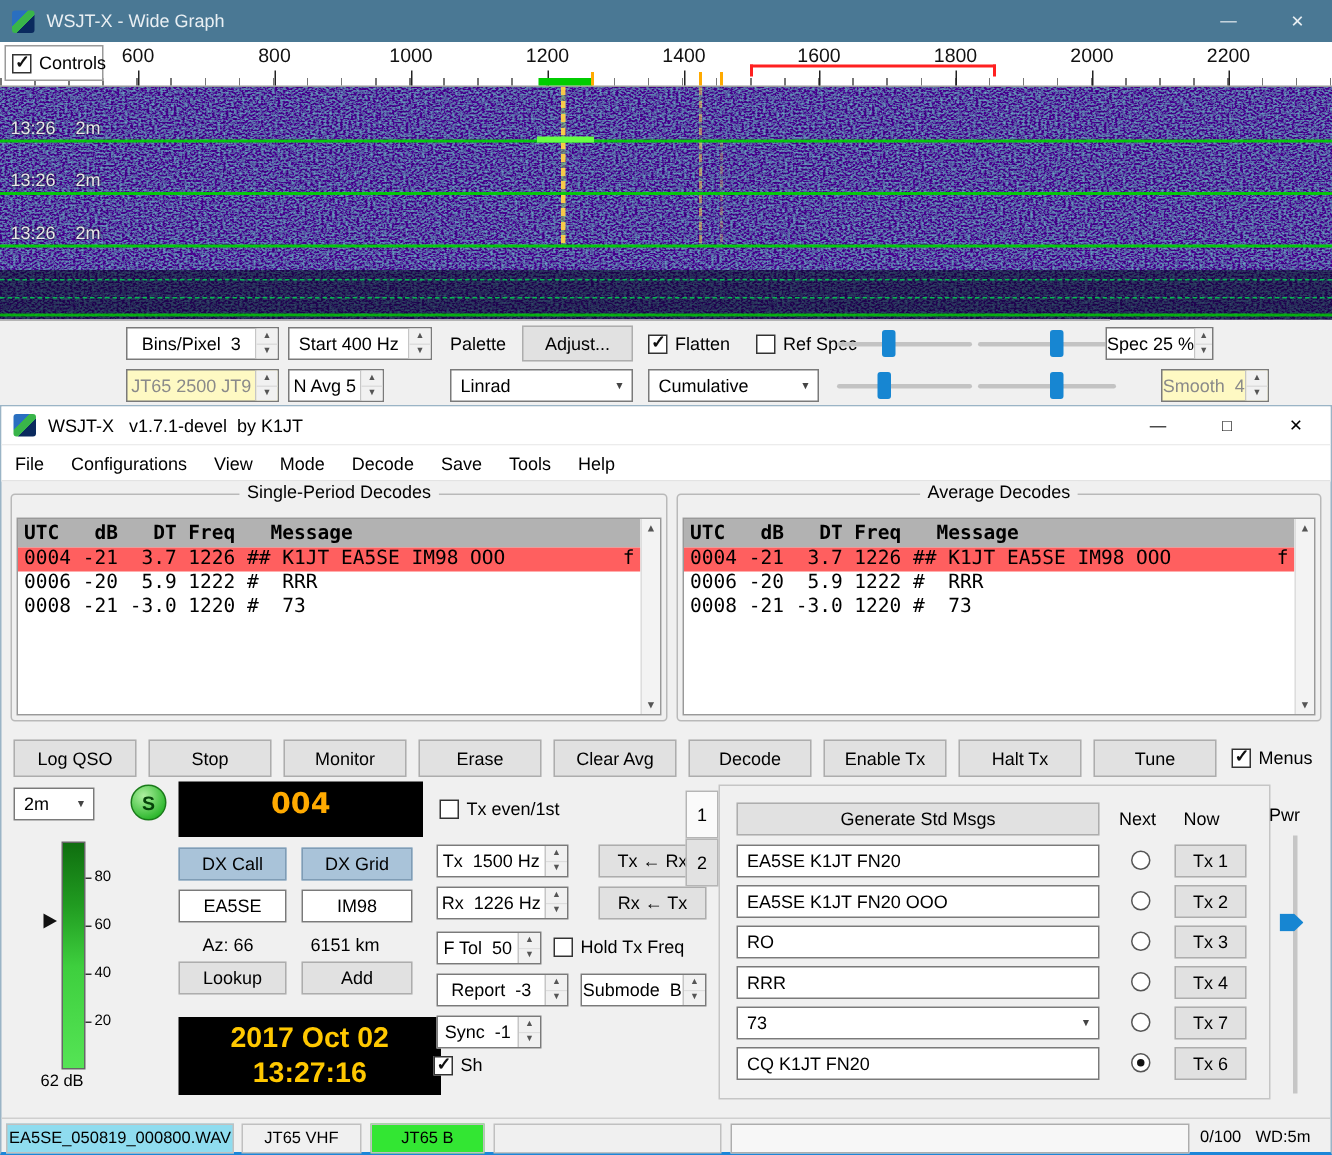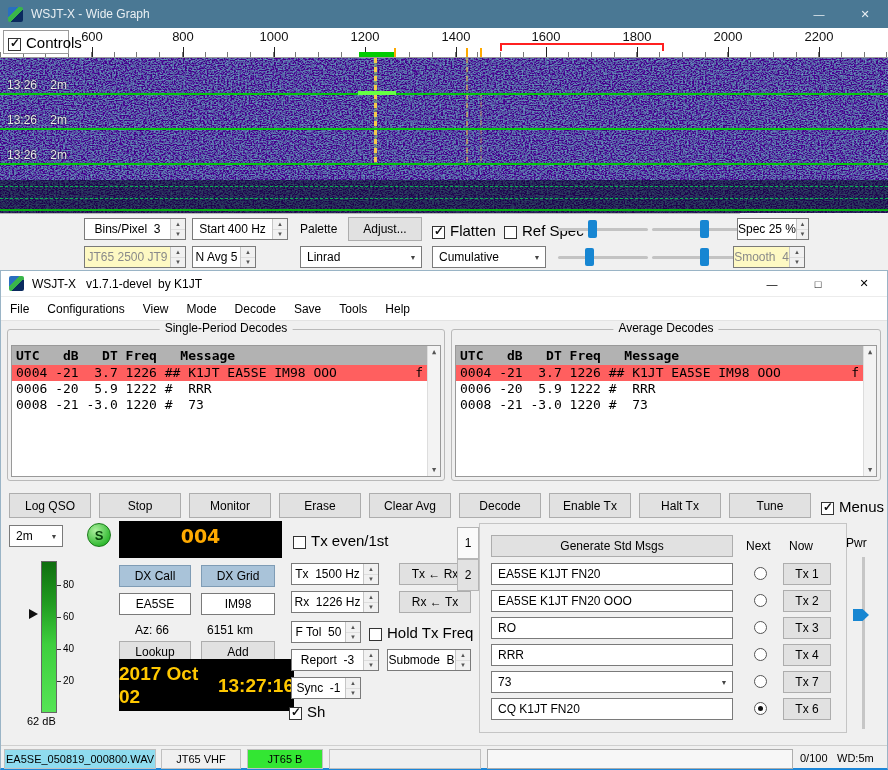--- a/index.html
+++ b/index.html
@@ -28,21 +28,21 @@
   .spin.disabled .val{color:#8a8a8a}
   .arrows{display:flex;flex-direction:column;width:15px;border-left:1px solid #c6c6c6}
   .arrows i{flex:1;display:flex;align-items:center;justify-content:center;background:#f1f1f1;border-bottom:1px solid #ddd;font-style:normal;font-size:6px;color:#555}
   .arrows i:last-child{border-bottom:none}
   .up::after{content:"▲"}
   .dn::after{content:"▼"}
   .combo{display:flex;align-items:center;background:#fff;border:1px solid #7a7a7a}
   .combo .val{flex:1;padding:0 6px;font-size:12px}
   .combo .ar{width:16px;display:flex;align-items:center;justify-content:center;font-size:7px;color:#444}
   .combo .ar::after{content:"▼"}
-  .check{display:flex;align-items:flex-end;gap:5px;font-size:15px}
+  .check{display:flex;align-items:flex-end;gap:5px;font-size:12px}
   .box{width:13px;height:13px;border:1px solid #333;background:#fff;display:inline-block;position:relative;font-style:normal;flex:0 0 13px}
   .box.on::after{content:"✓";position:absolute;left:1px;top:-3px;font-size:12px;font-weight:bold;color:#111}
   .radio{display:inline-block;width:13px;height:13px;border:1px solid #555;border-radius:50%;background:#fff}
   .radio.sel::after{content:"";position:absolute;margin:3px 0 0 3px;width:5px;height:5px;border-radius:50%;background:#111;display:block}
   .hslider .track{position:absolute;left:0;right:0;top:9px;height:3px;background:#c3c3c3;border-radius:2px}
   .hslider .handle{position:absolute;top:1px;width:9px;height:18px;background:var(--slider-blue);border-radius:2px}
   .groupbox{position:absolute;border:1px solid #b9b9b9;border-radius:3px}
   .gbt{position:absolute;top:-9px;left:50%;transform:translateX(-50%);background:#f0f0f0;padding:0 5px;font-size:12px;white-space:nowrap}
 
   
@@ -213,21 +213,21 @@
         <span class="ar"></span>
       </div>
       <div class="hslider abs" style="left:558px;top:33px;width:90px;height:20px">
         <i class="track"></i>
           <i class="handle" style="left:30%"></i>
       </div>
       <div class="hslider abs" style="left:652px;top:33px;width:92px;height:20px">
         <i class="track"></i>
           <i class="handle" style="left:52%"></i>
       </div>
-      <div class="spin disabled abs" style="left:733px;top:32px;width:72px;height:22px">
+      <div class="spin disabled abs" style="left:774px;top:32px;width:72px;height:22px">
         <span class="val pre">Smooth  4</span>
         <span class="arrows">
             <i class="up"></i>
             <i class="dn"></i>
           </span>
       </div>
     </div>
   </div>
 
   <div class="abs" style="left:0;top:270px;width:888px;height:500px;background:#f0f0f0;border:1px solid #9ab4c6;border-bottom:2px solid #1c86d8">
@@ -323,21 +323,21 @@
 
     <button class="btn blue abs" style="left:118px;top:294px;width:72px;height:22px">DX Call</button>
     <button class="btn blue abs" style="left:200px;top:294px;width:74px;height:22px">DX Grid</button>
     <div class="field center abs" style="left:118px;top:322px;width:72px;height:22px">EA5SE</div>
     <div class="field center abs" style="left:200px;top:322px;width:74px;height:22px">IM98</div>
     <span class="abs lbl" style="left:134px;top:352px">Az: 66</span>
     <span class="abs lbl" style="left:206px;top:352px">6151 km</span>
     <button class="btn abs" style="left:118px;top:370px;width:72px;height:22px">Lookup</button>
     <button class="btn abs" style="left:200px;top:370px;width:74px;height:22px">Add</button>
 
-    <div class="abs black-display" style="left:118px;top:388px;width:175px;height:52px;flex-direction:row">
+    <div class="abs black-display" style="left:118px;top:407px;width:175px;height:52px;flex-direction:column">
       <span style="color:var(--clock-text);font-size:19px;font-weight:bold;line-height:23px">2017 Oct 02</span>
       <span style="color:var(--clock-text);font-size:19px;font-weight:bold;line-height:23px">13:27:16</span>
     </div>
 
     <label class="check abs" style="left:292px;top:261px">
       <i class="box"></i>
       <span>Tx even/1st</span>
     </label>
     <div class="spin abs" style="left:290px;top:292px;width:88px;height:22px">
       <span class="val pre">Tx  1500 Hz</span>

